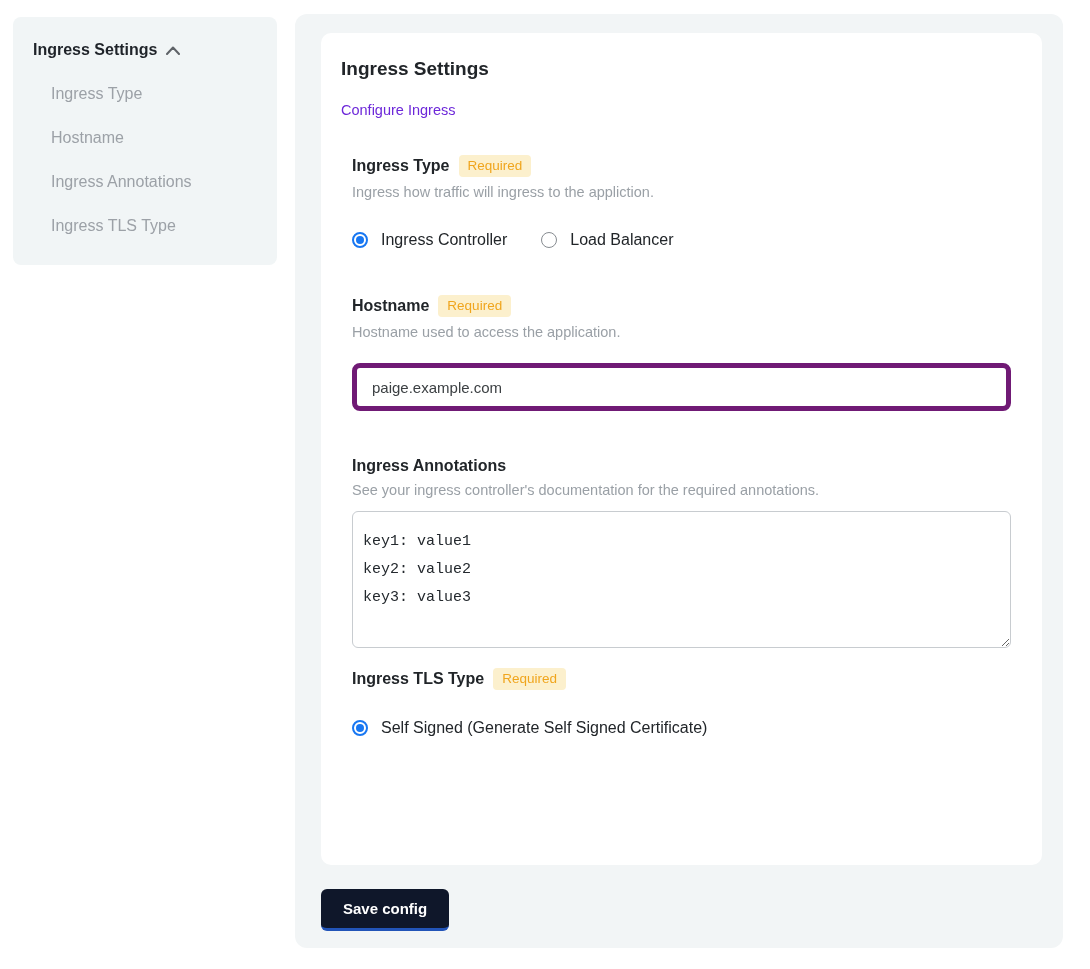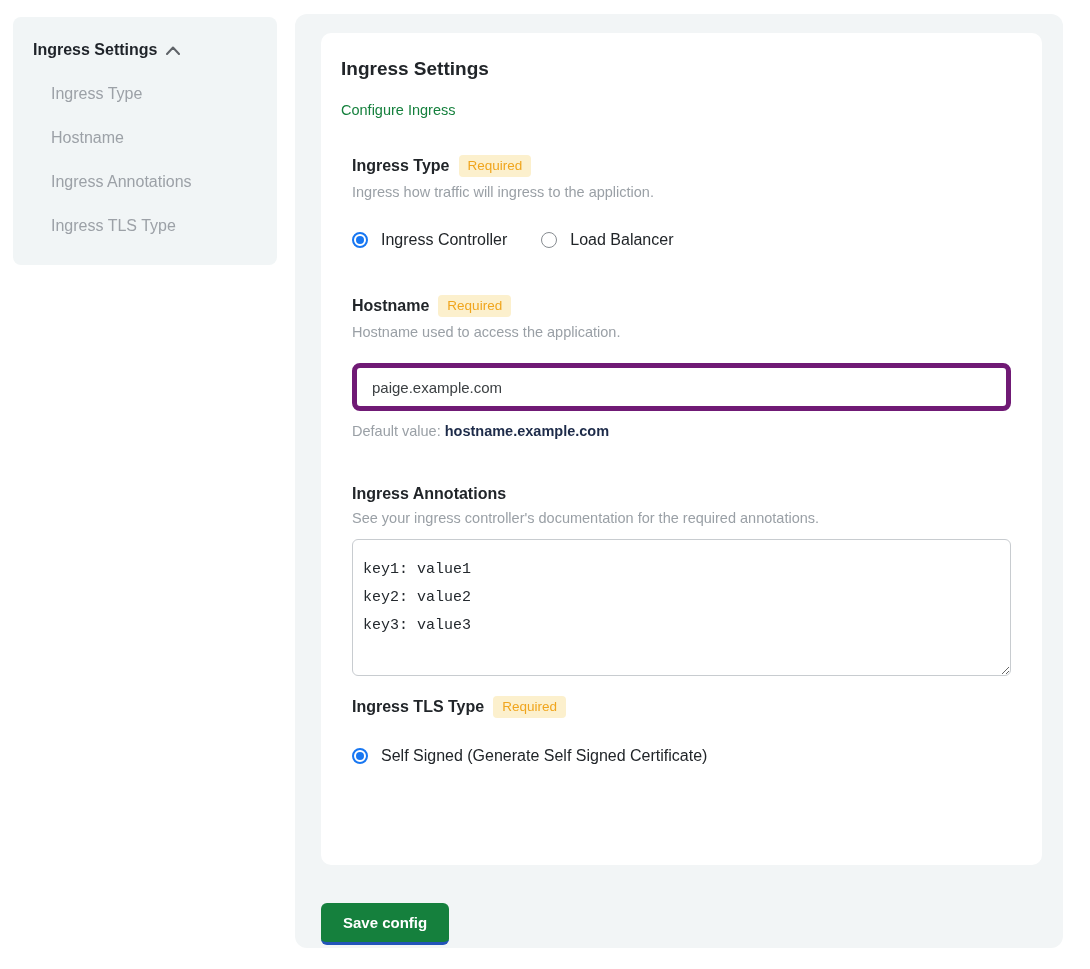--- a/index.html
+++ b/index.html
@@ -19,21 +19,21 @@
   
   .main-panel {
     position: absolute; left: 295px; top: 14px; width: 768px; height: 934px;
     background: #f2f5f6; border-radius: 12px; padding: 19px 21px 0 26px;
   }
   .card {
     background: #ffffff; border-radius: 10px; width: 100%; height: 832px;
     padding: 25px 31px 0 20px; overflow: hidden;
   }
   .card-title { font-size: 19px; font-weight: bold; color: #212529; }
-  .card-subtitle { margin-top: 22px; font-size: 14.5px; color: #15803d; }
+  .card-subtitle { margin-top: 22px; font-size: 14.5px; color: #6d28d9; }
 
   .sections { margin-left: 11px; }
   .field { margin-top: 0; }
   .field-label-row { display: flex; align-items: center; }
   .field-label { font-size: 16px; font-weight: bold; color: #212529; }
   .required-badge {
     margin-left: 9px; background: #fcf0cd; color: #f0a51d;
     font-size: 13.5px; padding: 3px 9px 4px; border-radius: 4px; font-weight: normal;
   }
   .field-desc { margin-top: 7px; font-size: 14.5px; color: #9aa0a6; }
@@ -66,22 +66,22 @@
     display: block; width: 100%; height: 137px; margin-top: 13px;
     border: 1px solid #c8ccd0; border-radius: 6px; padding: 16px 10px;
     font-family: "Liberation Mono", "DejaVu Sans Mono", monospace;
     font-size: 15px; line-height: 1.85; color: #24292e; outline: none;
   }
 
   .tls-radios { margin-top: 29px; }
   .tls-radios .radio-option { margin-bottom: 24px; }
 
   .save-button {
-    margin-top: 38px; display: inline-block;
-    background: #15803d; border: none; border-bottom: 3px solid #2254b8;
+    margin-top: 24px; display: inline-block;
+    background: #0f172a; border: none; border-bottom: 3px solid #2254b8;
     border-radius: 6px; color: #ffffff; font-weight: bold; font-size: 15px;
     padding: 11px 22px 11px; cursor: pointer;
     font-family: "Liberation Sans", sans-serif;
   }
 </style>
 </head>
 <body>
 
 <aside class="sidebar">
   <div class="sidebar-title-row">
@@ -123,21 +123,20 @@
         </div>
       </section>
 
       <section class="field gap-lg">
         <div class="field-label-row">
           <span class="field-label">Hostname</span>
           <span class="required-badge">Required</span>
         </div>
         <p class="field-desc">Hostname used to access the application.</p>
         <input class="text-input" type="text" value="paige.example.com" style="">
-        <p class="default-line"><span>Default value: </span><span class="default-value">hostname.example.com</span></p>
       </section>
 
       <section class="field gap-lg">
         <div class="field-label-row">
           <span class="field-label">Ingress Annotations</span>
         </div>
         <p class="field-desc">See your ingress controller's documentation for the required annotations.</p>
         <textarea class="annotations-textarea" spellcheck="false" style="">key1: value1
 key2: value2
 key3: value3</textarea>

